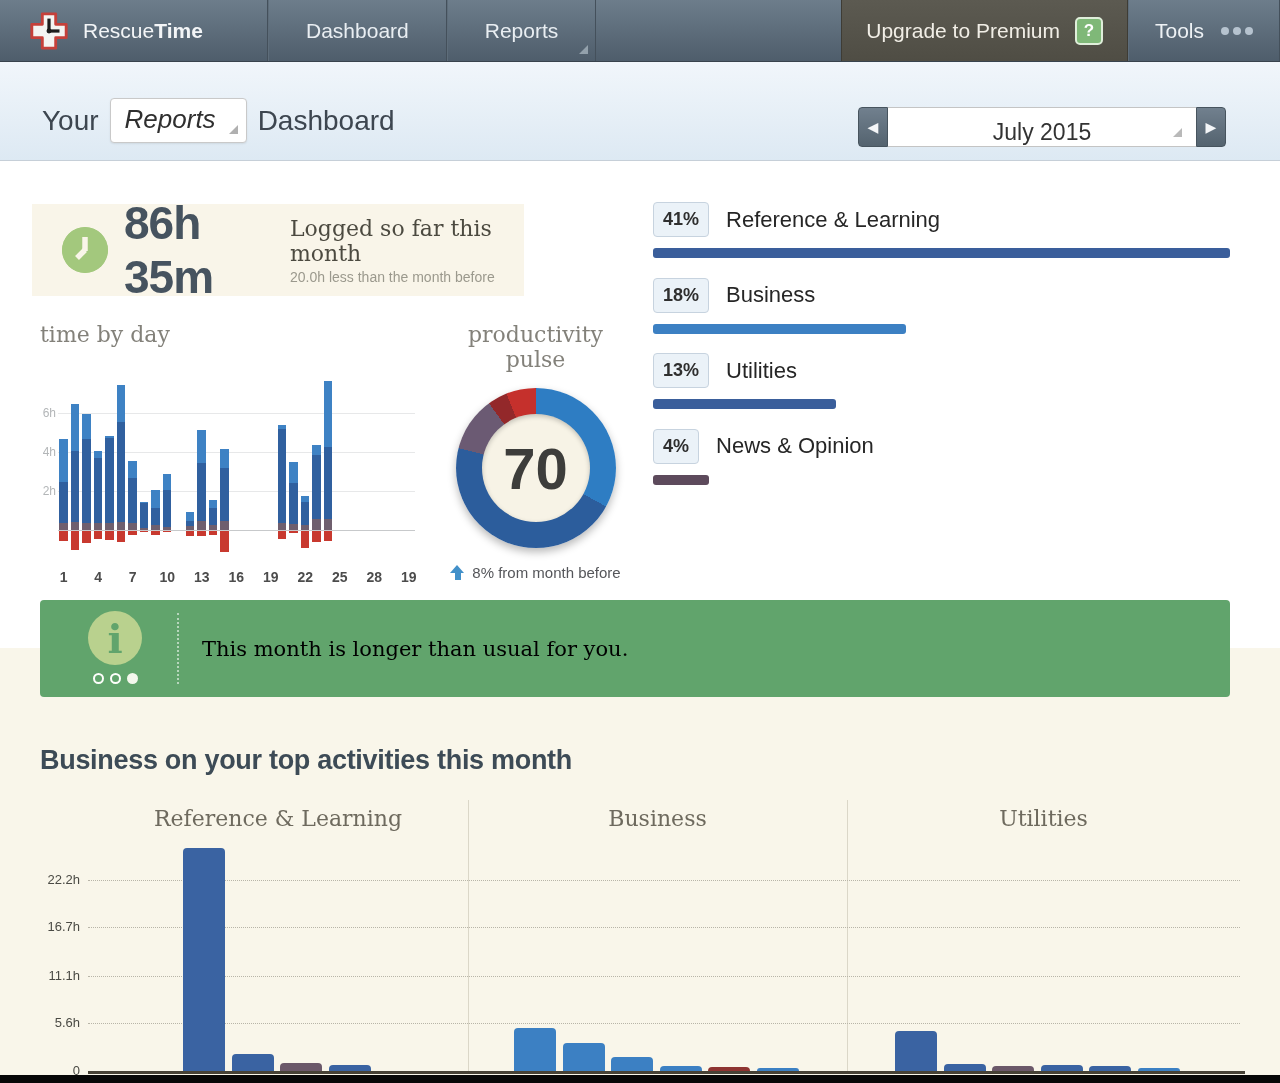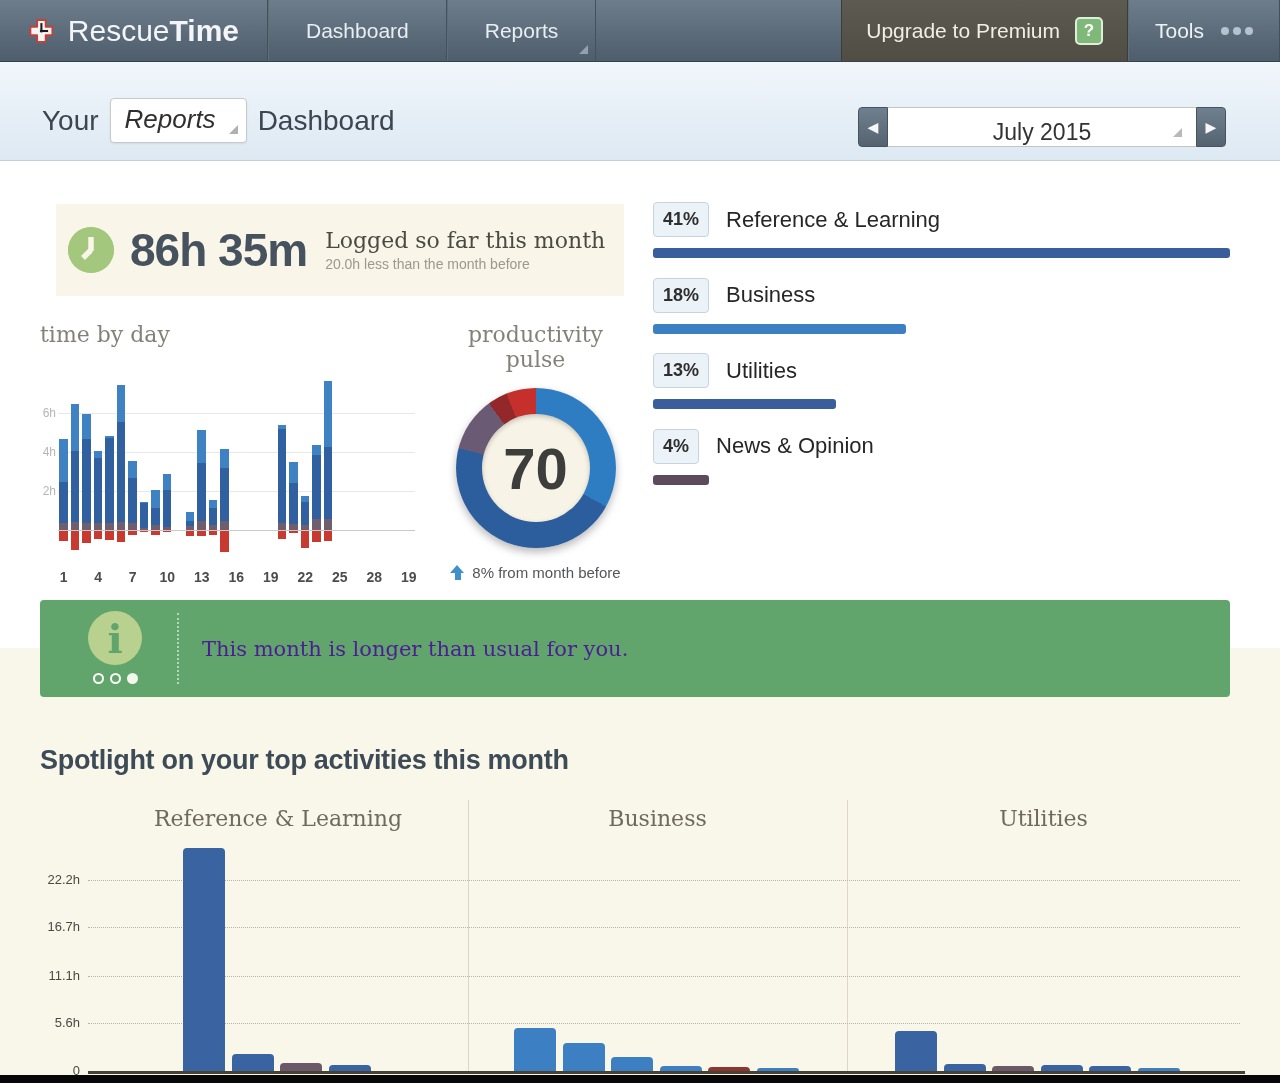--- a/index.html
+++ b/index.html
@@ -11,21 +11,21 @@
 
   
   .nav {
     position:absolute; top:0; left:0; right:0; height:62px;
     background:linear-gradient(#6d7d8b,#4e5d6b);
     border-bottom:1px solid #39434d;
     display:flex; align-items:stretch;
   }
   .brand { display:flex; align-items:center; padding:0 28px; width:268px;
            border-right:1px solid #44505b; }
-  .brand-name { margin-left:13px; font-size:30px; color:#f3f5f7; font-weight:400; }
+  .brand-name { margin-left:13px; font-size:21px; color:#f3f5f7; font-weight:400; }
   .brand-name b { font-weight:bold; }
   .nav-item {
     display:flex; align-items:center; padding:0 37px; position:relative;
     color:#e9eef2; font-size:21px; cursor:pointer;
     border-left:1px solid #5e6d7a; border-right:1px solid #44505b;
   }
   .corner-tri {
     position:absolute; right:7px; bottom:7px; width:0; height:0;
     border-left:9px solid transparent; border-bottom:9px solid #93a1ac;
   }
@@ -72,22 +72,22 @@
     border-top:1px solid #c4c4c4; border-bottom:1px solid #c4c4c4;
     display:flex; align-items:flex-end; justify-content:center;
     font-size:23px; color:#333;
   }
   .month-display .corner-tri { border-bottom-color:#b9b9b9; right:14px; bottom:9px; }
 
   
   .main { position:absolute; top:161px; left:0; right:0; height:487px; background:#ffffff; }
 
   .summary {
-    position:absolute; left:56px; top:43px; width:568px; height:92px;
-    background:#f9f5e9; display:flex; align-items:center; padding-left:12px;
+    position:absolute; left:32px; top:43px; width:492px; height:92px;
+    background:#f9f5e9; display:flex; align-items:center; padding-left:30px;
   }
   .clock-icon { width:46px; height:46px; border-radius:50%; background:#a3c87d; flex:none; }
   .hours { font-size:46px; font-weight:bold; color:#46535f; margin:0 18px 0 16px; letter-spacing:-1px; }
   .logged-label { font-family:"DejaVu Serif", serif; font-size:22px; color:#4c4a40; }
   .logged-sub { font-size:14px; color:#9b998d; margin-top:3px; font-family:"Liberation Sans", sans-serif; }
 
   
   .tbd { position:absolute; left:40px; top:161px; width:590px; height:255px; }
   .widget-title { font-family:"DejaVu Serif", serif; font-size:22px; color:#83817a; }
   .tbd-plot { position:absolute; left:0; top:32px; width:400px; height:223px; }
@@ -136,21 +136,21 @@
     background:#b9d18e; display:flex; align-items:center; justify-content:center;
     font-family:"DejaVu Serif", serif; font-weight:bold; font-size:40px; color:#61a46c;
   }
   .banner-dots { position:absolute; left:48px; top:73px; width:54px; display:flex; justify-content:center; }
   .banner-dots i { width:11px; height:11px; border-radius:50%; margin:0 3px; cursor:pointer; }
   .banner-dots i.hollow { border:2.5px solid #fdfefb; }
   .banner-dots i.solid { background:#f3f7ec; }
   .banner-sep { position:absolute; left:137px; top:13px; height:71px; border-left:2px dotted rgba(255,255,255,.55); }
   .banner-text {
     position:absolute; left:162px; top:0; height:97px; display:flex; align-items:center;
-    font-family:"DejaVu Serif", serif; font-size:21px; color:#4c1d95;
+    font-family:"DejaVu Serif", serif; font-size:21px; color:#000000;
   }
 
   
   .spot-title { position:absolute; left:40px; top:745px; font-size:27px; font-weight:bold; color:#3d4b56; letter-spacing:-.3px; }
   .spot { position:absolute; left:0; top:800px; width:1280px; height:283px; }
   .spot-group-label { position:absolute; top:6px; text-align:center; font-family:"DejaVu Serif", serif; font-size:22px; color:#6e6a5e; }
   .spot-sep { position:absolute; top:0; height:271px; width:1px; background:#dbd7c8; }
   .spot-ylabel { position:absolute; left:28px; width:52px; text-align:right; font-size:13px; color:#4a4a44; }
   .spot-grid { position:absolute; left:88px; width:1152px; border-top:1px dotted #b8b5a8; }
   .spot-baseline { position:absolute; left:88px; top:271px; width:1157px; height:3px; background:#474236; }
@@ -417,21 +417,21 @@
     <div class="banner-icon">i</div>
     <div class="banner-dots">
       <i class="hollow"></i>
       <i class="hollow"></i>
       <i class="solid"></i>
     </div>
     <div class="banner-sep"></div>
     <div class="banner-text">This month is longer than usual for you.</div>
   </div>
 
-  <div class="spot-title">Spotlight on your top activities this month</div>
+  <div class="spot-title">Business on your top activities this month</div>
   <div class="spot" id="spot">
       <div class="spot-sep" style="left: 468px;"></div>
       <div class="spot-sep" style="left: 847px;"></div>
       <div class="spot-grid" style="top: 80.08px;"></div>
       <div class="spot-ylabel" style="top: 72.08px;">22.2h</div>
       <div class="spot-grid" style="top: 127.38px;"></div>
       <div class="spot-ylabel" style="top: 119.38px;">16.7h</div>
       <div class="spot-grid" style="top: 175.54px;"></div>
       <div class="spot-ylabel" style="top: 167.54px;">11.1h</div>
       <div class="spot-grid" style="top: 222.84px;"></div>

